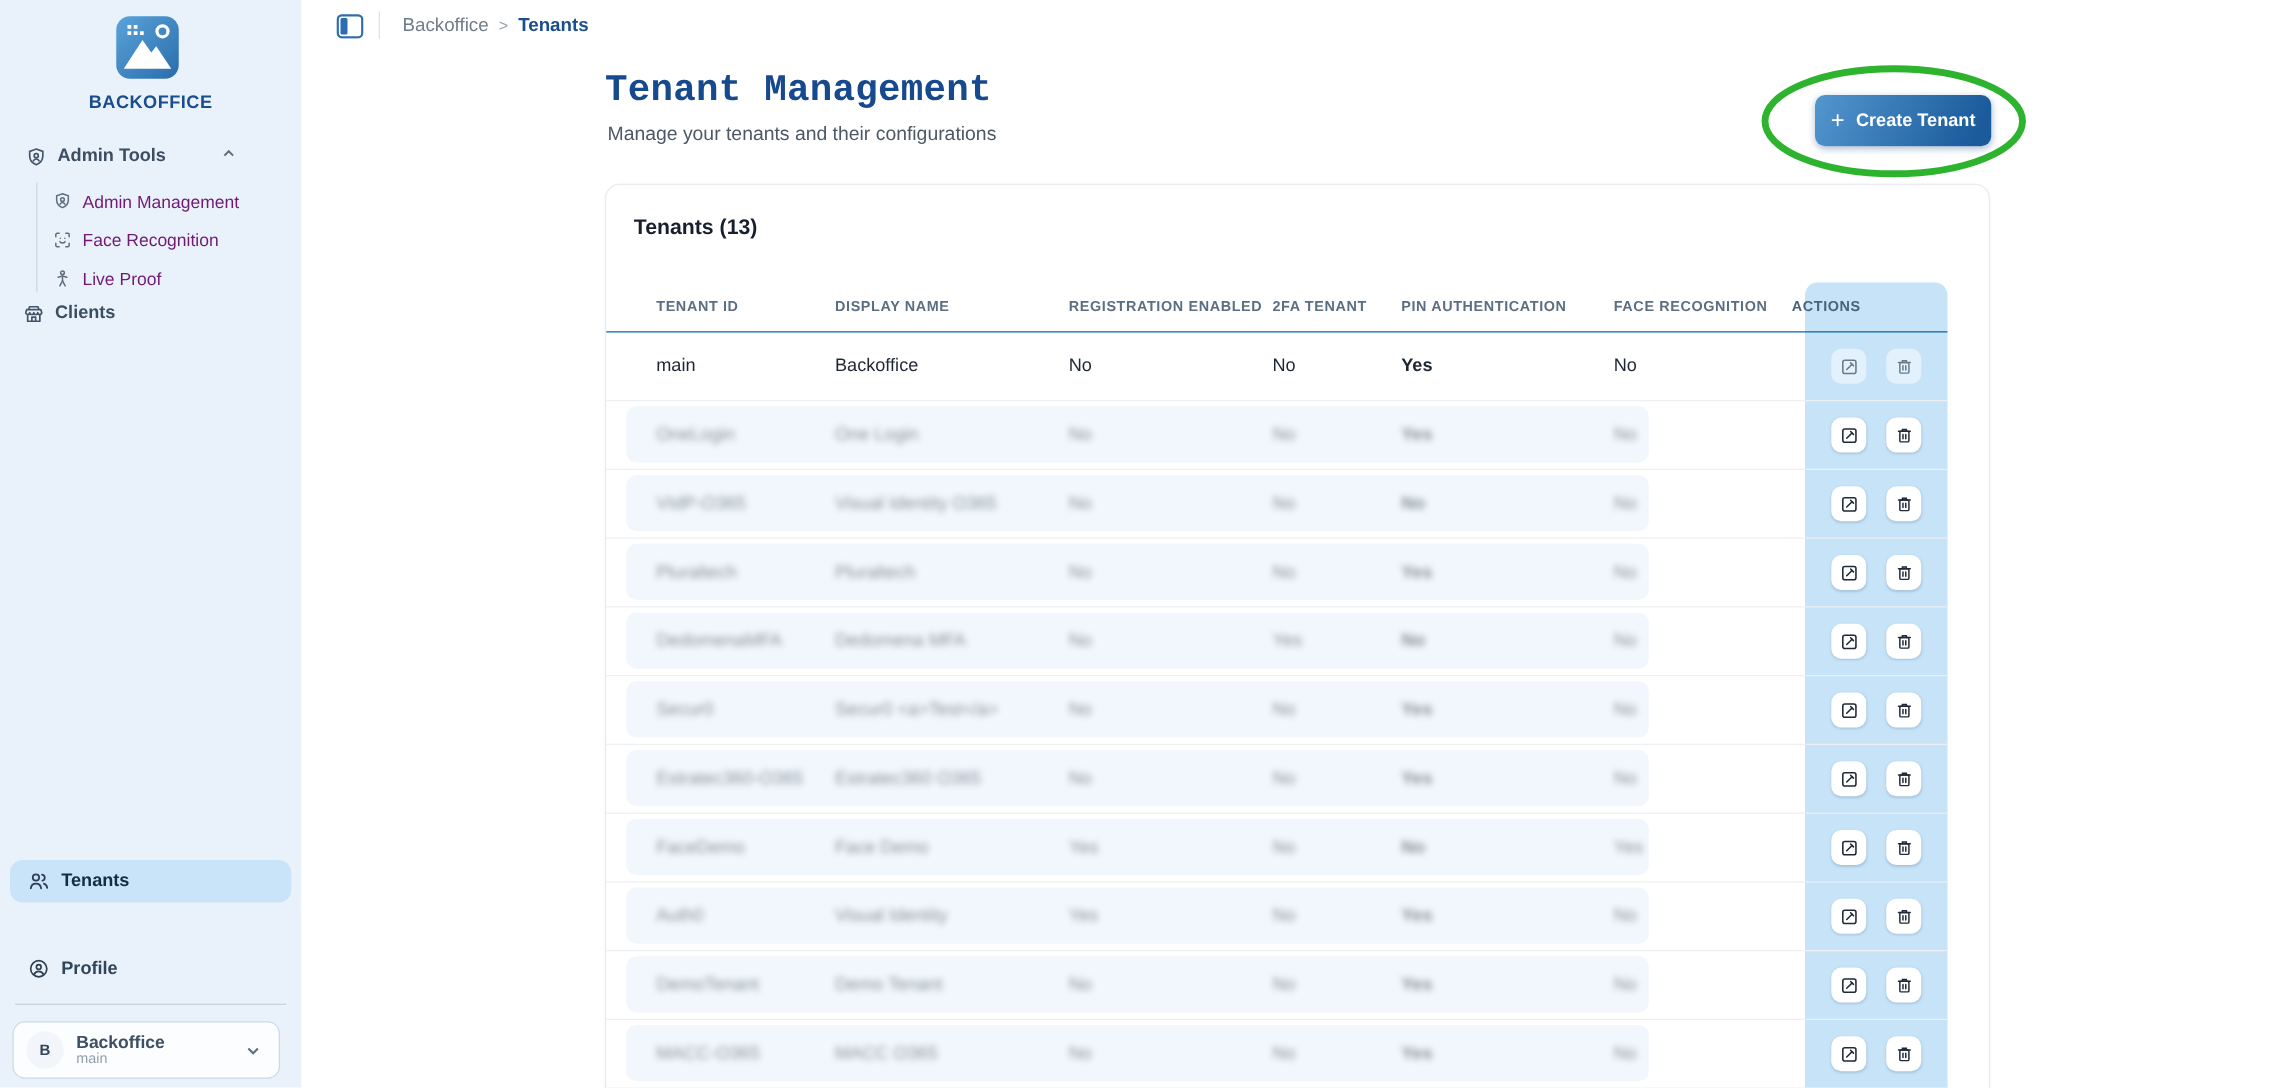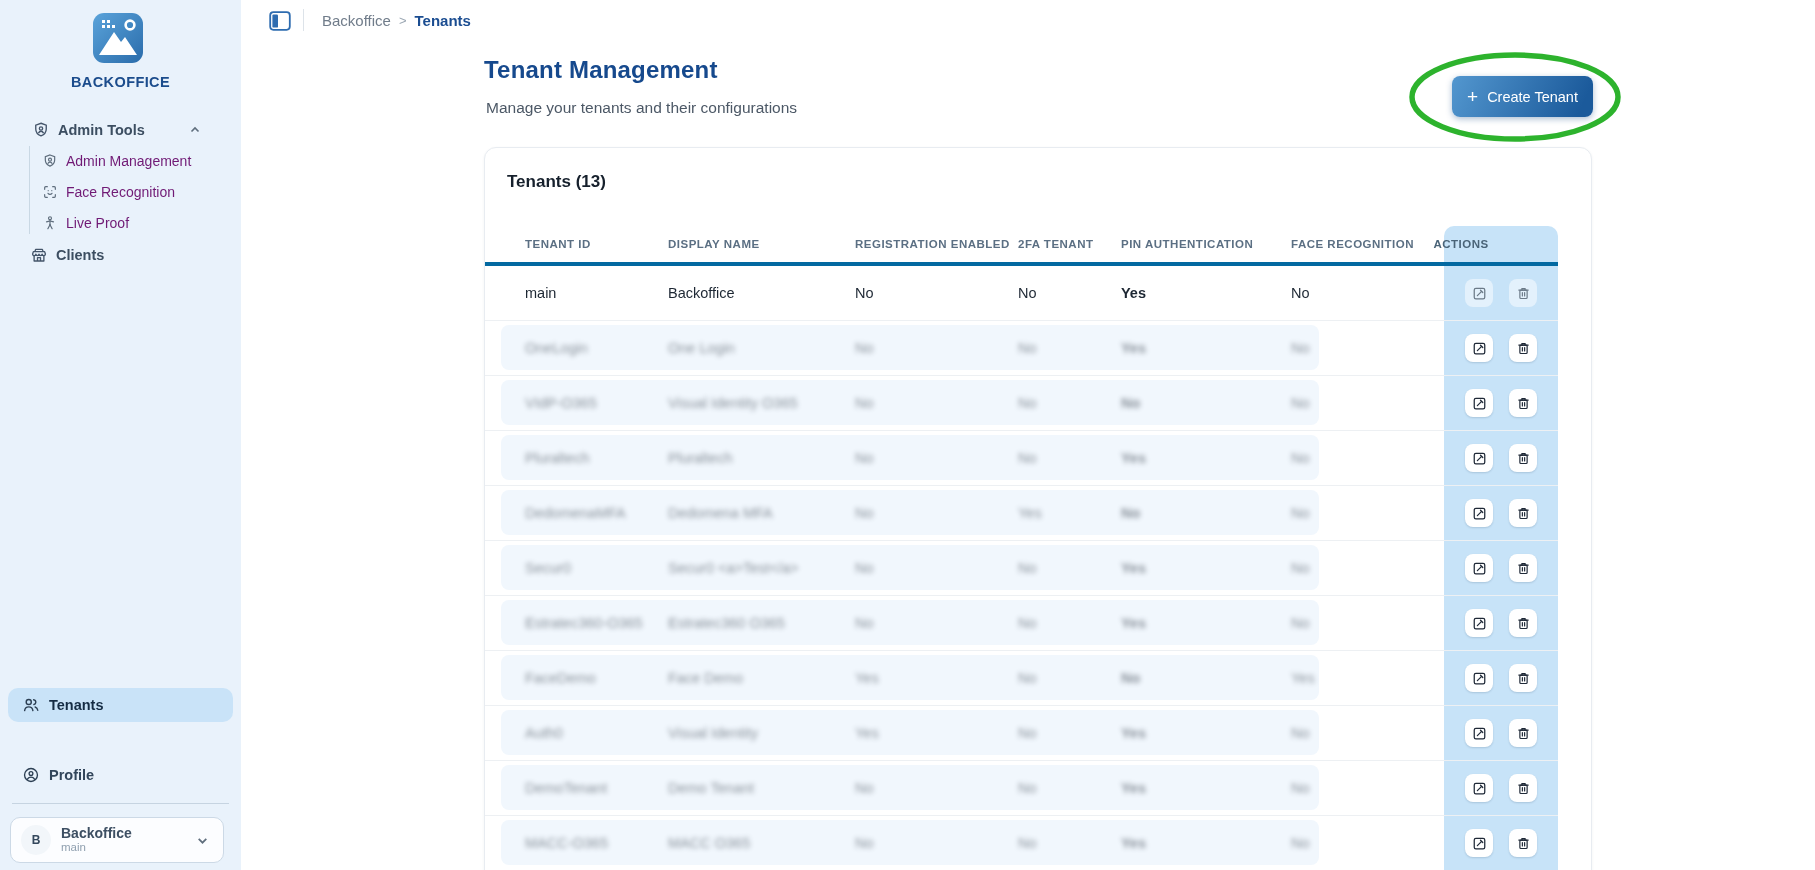--- a/index.html
+++ b/index.html
@@ -5,21 +5,21 @@
   * { margin:0; padding:0; box-sizing:border-box; }
   html,body { width:1815px; height:870px; overflow:hidden; background:#ffffff;
               font-family:"Liberation Sans","DejaVu Sans",sans-serif; }
   svg { display:block; }
 
   
   .sidebar { position:absolute; left:0; top:0; width:241px; height:870px; background:#e9f2fb; }
   .logo { position:absolute; left:92px; top:12px; width:52px; height:52px; }
   .brand { position:absolute; left:0; top:74px; width:241px; text-align:center;
            font-size:14.5px; font-weight:bold; color:#1b4c8c; letter-spacing:.4px; }
-  .nav-row { position:absolute; left:12px; width:213px; height:26px; display:flex; align-items:center; cursor:pointer; }
+  .nav-row { position:absolute; left:0; width:213px; height:26px; display:flex; cursor:pointer; }
   .nav-row .ic { width:18px; height:18px; margin-left:20px; color:#44556a; flex:none; }
   .nav-row .lbl { margin-left:8px; font-size:14.5px; font-weight:bold; color:#3c4e61; }
   .nav-sub { position:absolute; left:0; width:241px; height:24px; display:flex; align-items:center; cursor:pointer; }
   .nav-sub .ic { width:16px; height:16px; margin-left:42px; color:#5f6e7d; flex:none; }
   .nav-sub .lbl { margin-left:8px; font-size:14px; font-weight:normal; color:#701a75; }
   .chev { position:absolute; right:24px; color:#5f6e7d; width:12px; height:12px; }
   .vline { position:absolute; left:29px; top:146px; width:1px; height:88px; background:#c9d8e4; }
   .nav-big { position:absolute; left:8px; width:225px; height:34px; border-radius:10px;
              display:flex; align-items:center; cursor:pointer; }
   .nav-big .ic { width:18px; height:18px; margin-left:14px; color:#2c3f53; flex:none; }
@@ -39,38 +39,38 @@
 
   
   .toggle-btn { position:absolute; left:269px; top:11px; width:22px; height:20px; color:#2e6cb0; cursor:pointer; background:none; border:none; }
   .tb-divider { position:absolute; left:303px; top:9px; width:1px; height:22px; background:#dde3e9; }
   .breadcrumb { position:absolute; left:322px; top:12px; display:flex; align-items:center; gap:8px; font-size:15px; }
   .crumb-root { color:#707c8a; cursor:pointer; }
   .crumb-sep { color:#9aa6b2; font-size:13px; }
   .crumb-cur { color:#1b4d91; font-weight:bold; }
 
   
-  .page-title { position:absolute; left:484px; top:56px; font-size:24px; font-weight:bold; color:#16498d; letter-spacing:.2px; }
+  .page-title { position:absolute; left:484px; top:56px; font-size:30px; font-weight:bold; color:#16498d; letter-spacing:.2px;font-family:Liberation Mono, monospace; }
   .page-sub { position:absolute; left:486px; top:99px; font-size:15.5px; color:#4c5866; }
   .create-btn { position:absolute; left:1452px; top:76px; width:141px; height:41px; border:none; border-radius:8px;
                 background:linear-gradient(115deg,#5397cf 0%,#1b5a9b 90%); color:#fff; cursor:pointer;
                 display:flex; align-items:center; justify-content:center; gap:9px;
                 box-shadow:0 2px 6px rgba(21,73,128,.35); }
   .create-btn .plus { font-size:19px; font-weight:normal; line-height:1; }
-  .create-btn .txt { font-size:14.5px; font-weight:normal; }
+  .create-btn .txt { font-size:14.5px; font-weight:bold; }
   .annotation { position:absolute; left:1398px; top:45px; width:234px; height:104px; pointer-events:none; }
 
   
   .card { position:absolute; left:484px; top:147px; width:1108px; height:760px; background:#fff;
           border:1px solid #e8ecf1; border-radius:12px; box-shadow:0 1px 3px rgba(25,50,80,.06); }
   .card-title { position:absolute; left:22px; top:24px; font-size:17px; font-weight:bold; color:#16202c; }
   .table { position:absolute; left:0; top:78px; width:1073px; bottom:0; }
   .actions-strip { position:absolute; left:959px; top:0; width:114px; bottom:0;
                    background:#c7e3f8; border-radius:10px 10px 0 0; }
-  .thead { position:relative; display:flex; align-items:center; height:40px; border-bottom:4px solid #0369a1; padding-left:40px; }
+  .thead { position:relative; display:flex; align-items:center; height:40px; border-bottom:1px solid #0369a1; padding-left:40px; }
   .thead .hcell { font-size:11.5px; font-weight:bold; color:#5b6f83; letter-spacing:.5px; }
   .col-id   { width:143px; } .col-name { width:165px; } .col-reg { width:185px;padding-left:22px; }
   .col-2fa  { width:103px; } .col-pin  { width:170px;font-weight:bold; } .col-face { width:153px; }
   .hcell.col-actions, .acell { width:114px; text-align:center; }
   .thead .col-actions { margin-left:-40px; position:absolute; left:959px; color:#4a6478; }
   .trow { position:relative; height:55px; border-bottom:1px solid #edf0f3; display:flex; align-items:center; }
   .pill { position:absolute; left:16px; top:4px; width:818px; bottom:5px; background:#f1f7fd; border-radius:8px; display:none; }
   .trow.redacted .pill { display:block; }
   .row-content { position:relative; display:flex; align-items:center; padding-left:40px; width:959px; }
   .cell { font-size:14.5px; color:#1d2733; }

